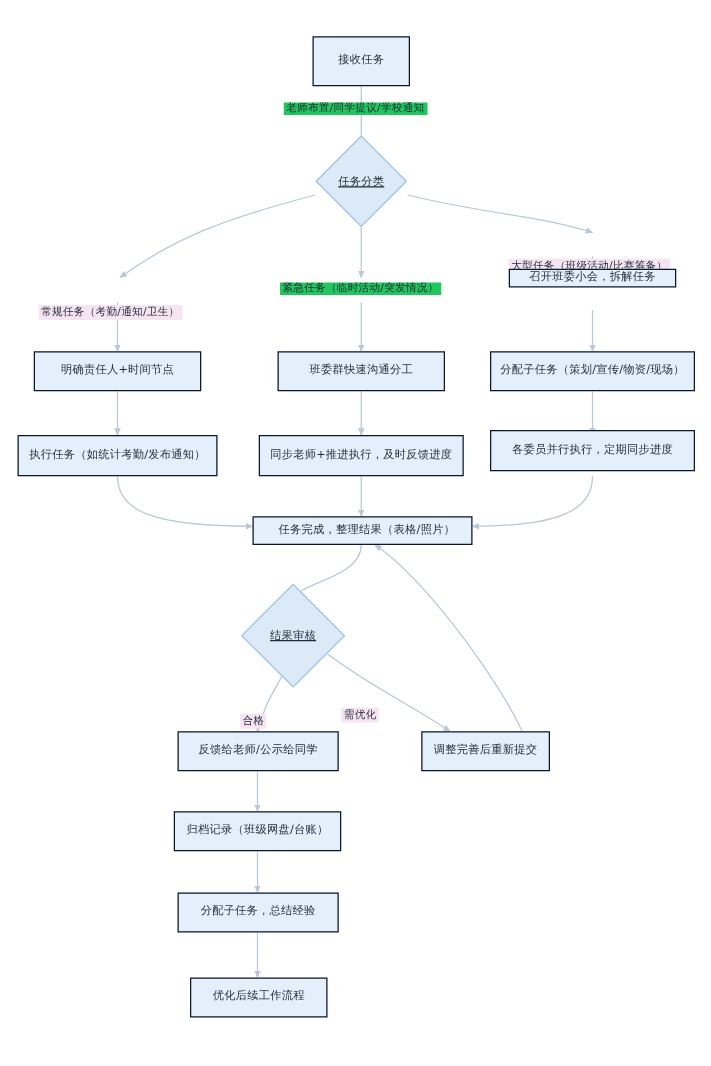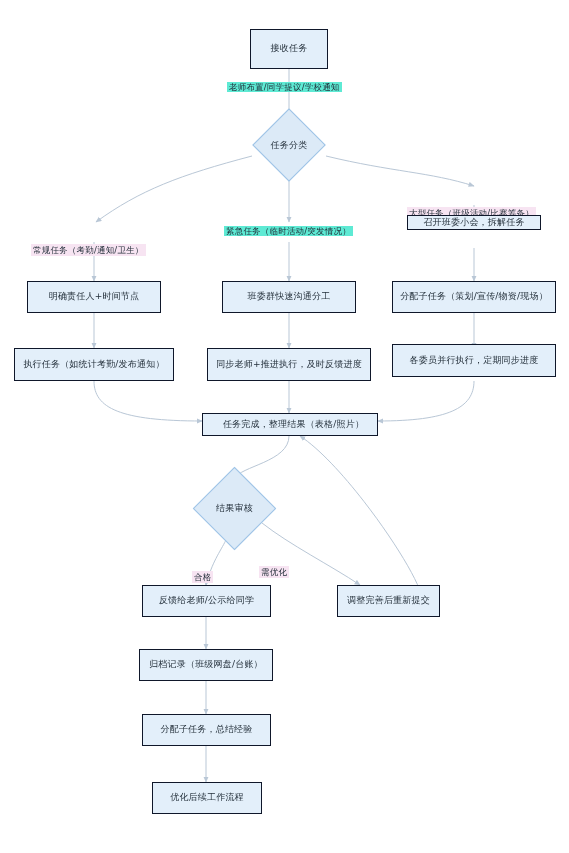--- a/index.html
+++ b/index.html
@@ -61,36 +61,37 @@
     left: 0;
     top: 0;
     width: 100%;
     height: 100%;
     display: flex;
     align-items: center;
     justify-content: center;
     font-size: 9px;
     color: #1f2b36;
     letter-spacing: 0.2px;
+    text-decoration: underline;
   }
   .edge-label {
     position: absolute;
     font-size: 8.5px;
     color: #1f2b36;
     white-space: nowrap;
     letter-spacing: 0.2px;
     line-height: 1.2;
   }
   .edge-label.hl {
     background: #f7e4f2;
     padding: 1px 2px;
     margin-top: 18px;
   }
   .edge-label.plain {
-    background: #5eead4;
+    background: #22c55e;
     padding: 0 2px;
   }
 </style>
 </head>
 <body>
 
 <div id="canvas">
 
   <svg id="edges" viewBox="0 0 569 853" xmlns="http://www.w3.org/2000/svg">
     <defs>
@@ -198,21 +199,21 @@
   </div>
 
   <div class="diamond-wrap" style="left:205px; top:479px; width:59px; height:59px;">
     <div class="diamond-shape"></div>
     <div class="diamond-label">结果审核</div>
   </div>
 
   <div class="edge-label hl" style="left:192px; top:553px;">
     <span>合格</span>
   </div>
-  <div class="edge-label hl" style="left:259px; top:548px;">
+  <div class="edge-label hl" style="left:273px; top:548px;">
     <span>需优化</span>
   </div>
 
   <div class="node box" style="left:142px; top:585px; width:129px; height:32px;">
     <span>反馈给老师/公示给同学</span>
   </div>
   <div class="node box" style="left:337px; top:585px; width:103px; height:32px;">
     <span>调整完善后重新提交</span>
   </div>
 

